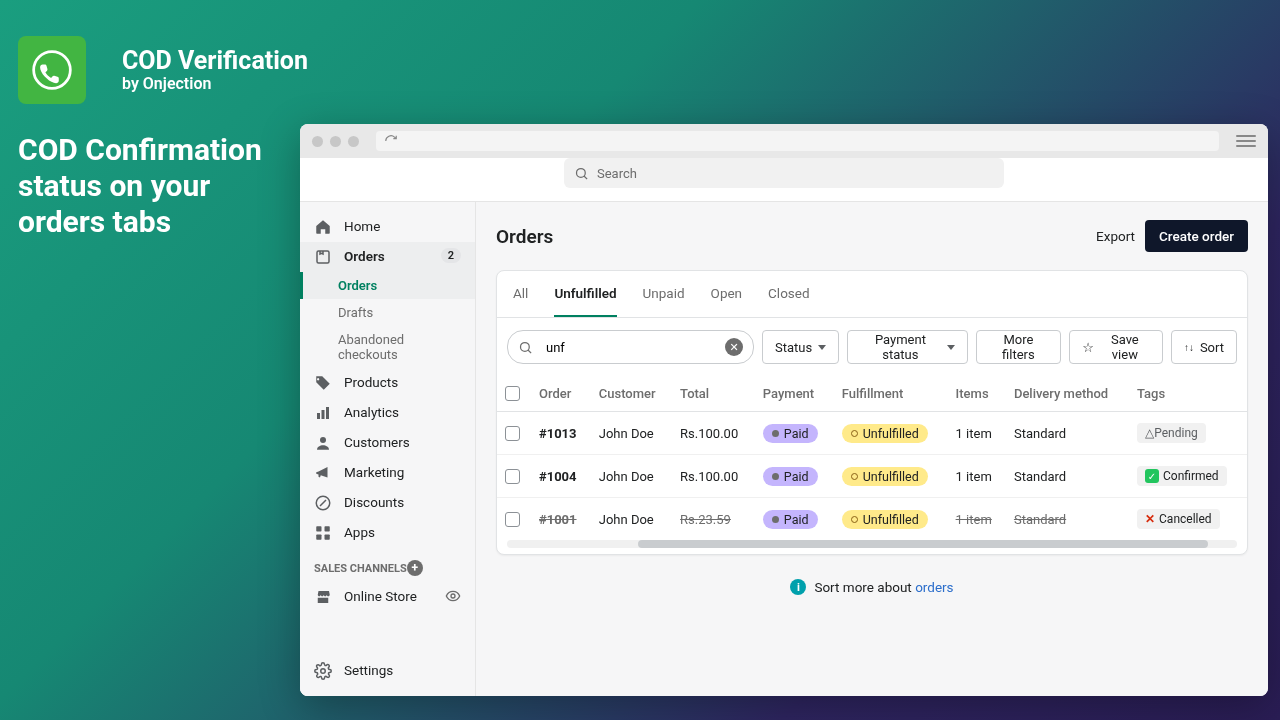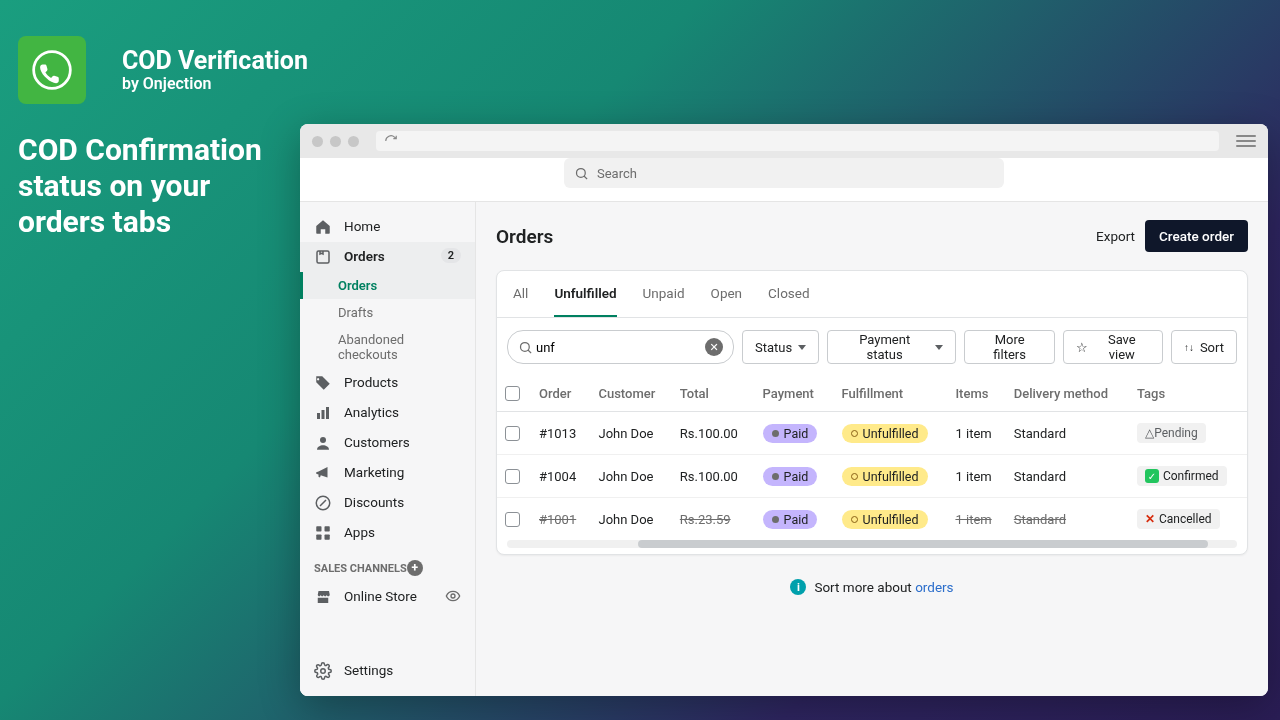--- a/index.html
+++ b/index.html
@@ -36,30 +36,30 @@
 .page-head{display:flex;align-items:center;justify-content:space-between;margin-bottom:18px}
 .page-title{font-size:19px;font-weight:600;color:#202223}
 .head-actions{display:flex;gap:10px;align-items:center}
 .link-btn{background:none;border:none;font-size:13.5px;color:#202223;cursor:pointer}
 .primary-btn{background:#0f172a;color:#fff;border:none;border-radius:4px;padding:8px 14px;font-size:13.5px;font-weight:500;cursor:pointer}
 .card{background:#fff;border:1px solid #e1e3e5;border-radius:8px;box-shadow:0 1px 2px rgba(0,0,0,.05)}
 .tabs{display:flex;gap:26px;padding:0 16px;border-bottom:1px solid #e1e3e5}
 .tab{padding:14px 0;font-size:13.5px;color:#6d6d6d;cursor:pointer;border-bottom:2px solid transparent}
 .tab.on{color:#202223;font-weight:600;border-bottom-color:#008060}
 .filters{display:flex;gap:8px;padding:12px 10px;align-items:center}
-.search-field{flex:1;display:flex;align-items:center;height:34px;border:1px solid #c9cccf;border-radius:16px;padding:0 10px;gap:3px;font-size:13px}
+.search-field{flex:1;display:flex;align-items:center;height:34px;border:1px solid #c9cccf;border-radius:16px;padding:0 10px;gap:13px;font-size:13px}
 .search-field input{border:none;outline:none;flex:1;font-size:13px}
 .clear{width:18px;height:18px;background:#6d6d6d;border-radius:50%;color:#fff;display:flex;align-items:center;justify-content:center;font-size:11px;cursor:pointer}
 .fbtn{height:34px;border:1px solid #c9cccf;background:#fff;border-radius:4px;padding:0 12px;font-size:13px;display:flex;align-items:center;gap:6px;cursor:pointer;color:#202223}
 .caret{width:0;height:0;border-left:4px solid transparent;border-right:4px solid transparent;border-top:5px solid #5c5f62}
 table{width:100%;border-collapse:collapse;font-size:13px}
 th{text-align:left;font-weight:500;color:#6d6d6d;padding:10px 8px;border-bottom:1px solid #e1e3e5}
 td{padding:11px 8px;border-top:1px solid #f0f0f0;color:#202223}
 .cb{width:15px;height:15px;border:1px solid #8c9196;border-radius:3px;cursor:pointer}
-.bold{font-weight:400}
+.bold{font-weight:700}
 .strike{text-decoration:line-through;color:#6d6d6d}
 .pill{display:inline-flex;align-items:center;gap:5px;padding:2px 9px;border-radius:10px;font-size:12.5px}
 .pdot{width:7px;height:7px;border-radius:50%;display:inline-block}
 .pill.paid{background:#c4b5fd}.pill.paid .pdot{background:#6d6d6d}
 .pill.unful{background:#ffea8a}.pill.unful .pdot{border:1.5px solid #8a6116;background:transparent;width:7px;height:7px}
 .tag{display:inline-flex;align-items:center;gap:4px;padding:3px 8px;border-radius:4px;font-size:12px;background:#f1f1f1}
 .tag.pending{color:#5c5f62}
 .tag.confirmed .ticon{background:#22c55e;color:#fff;border-radius:3px;width:14px;height:14px;display:inline-flex;align-items:center;justify-content:center;font-size:10px}
 .tag.cancelled .ticon{color:#d72c0d;font-weight:700}
 .learn{text-align:center;padding:24px 0;font-size:13.5px;color:#202223;display:flex;align-items:center;justify-content:center;gap:8px}

